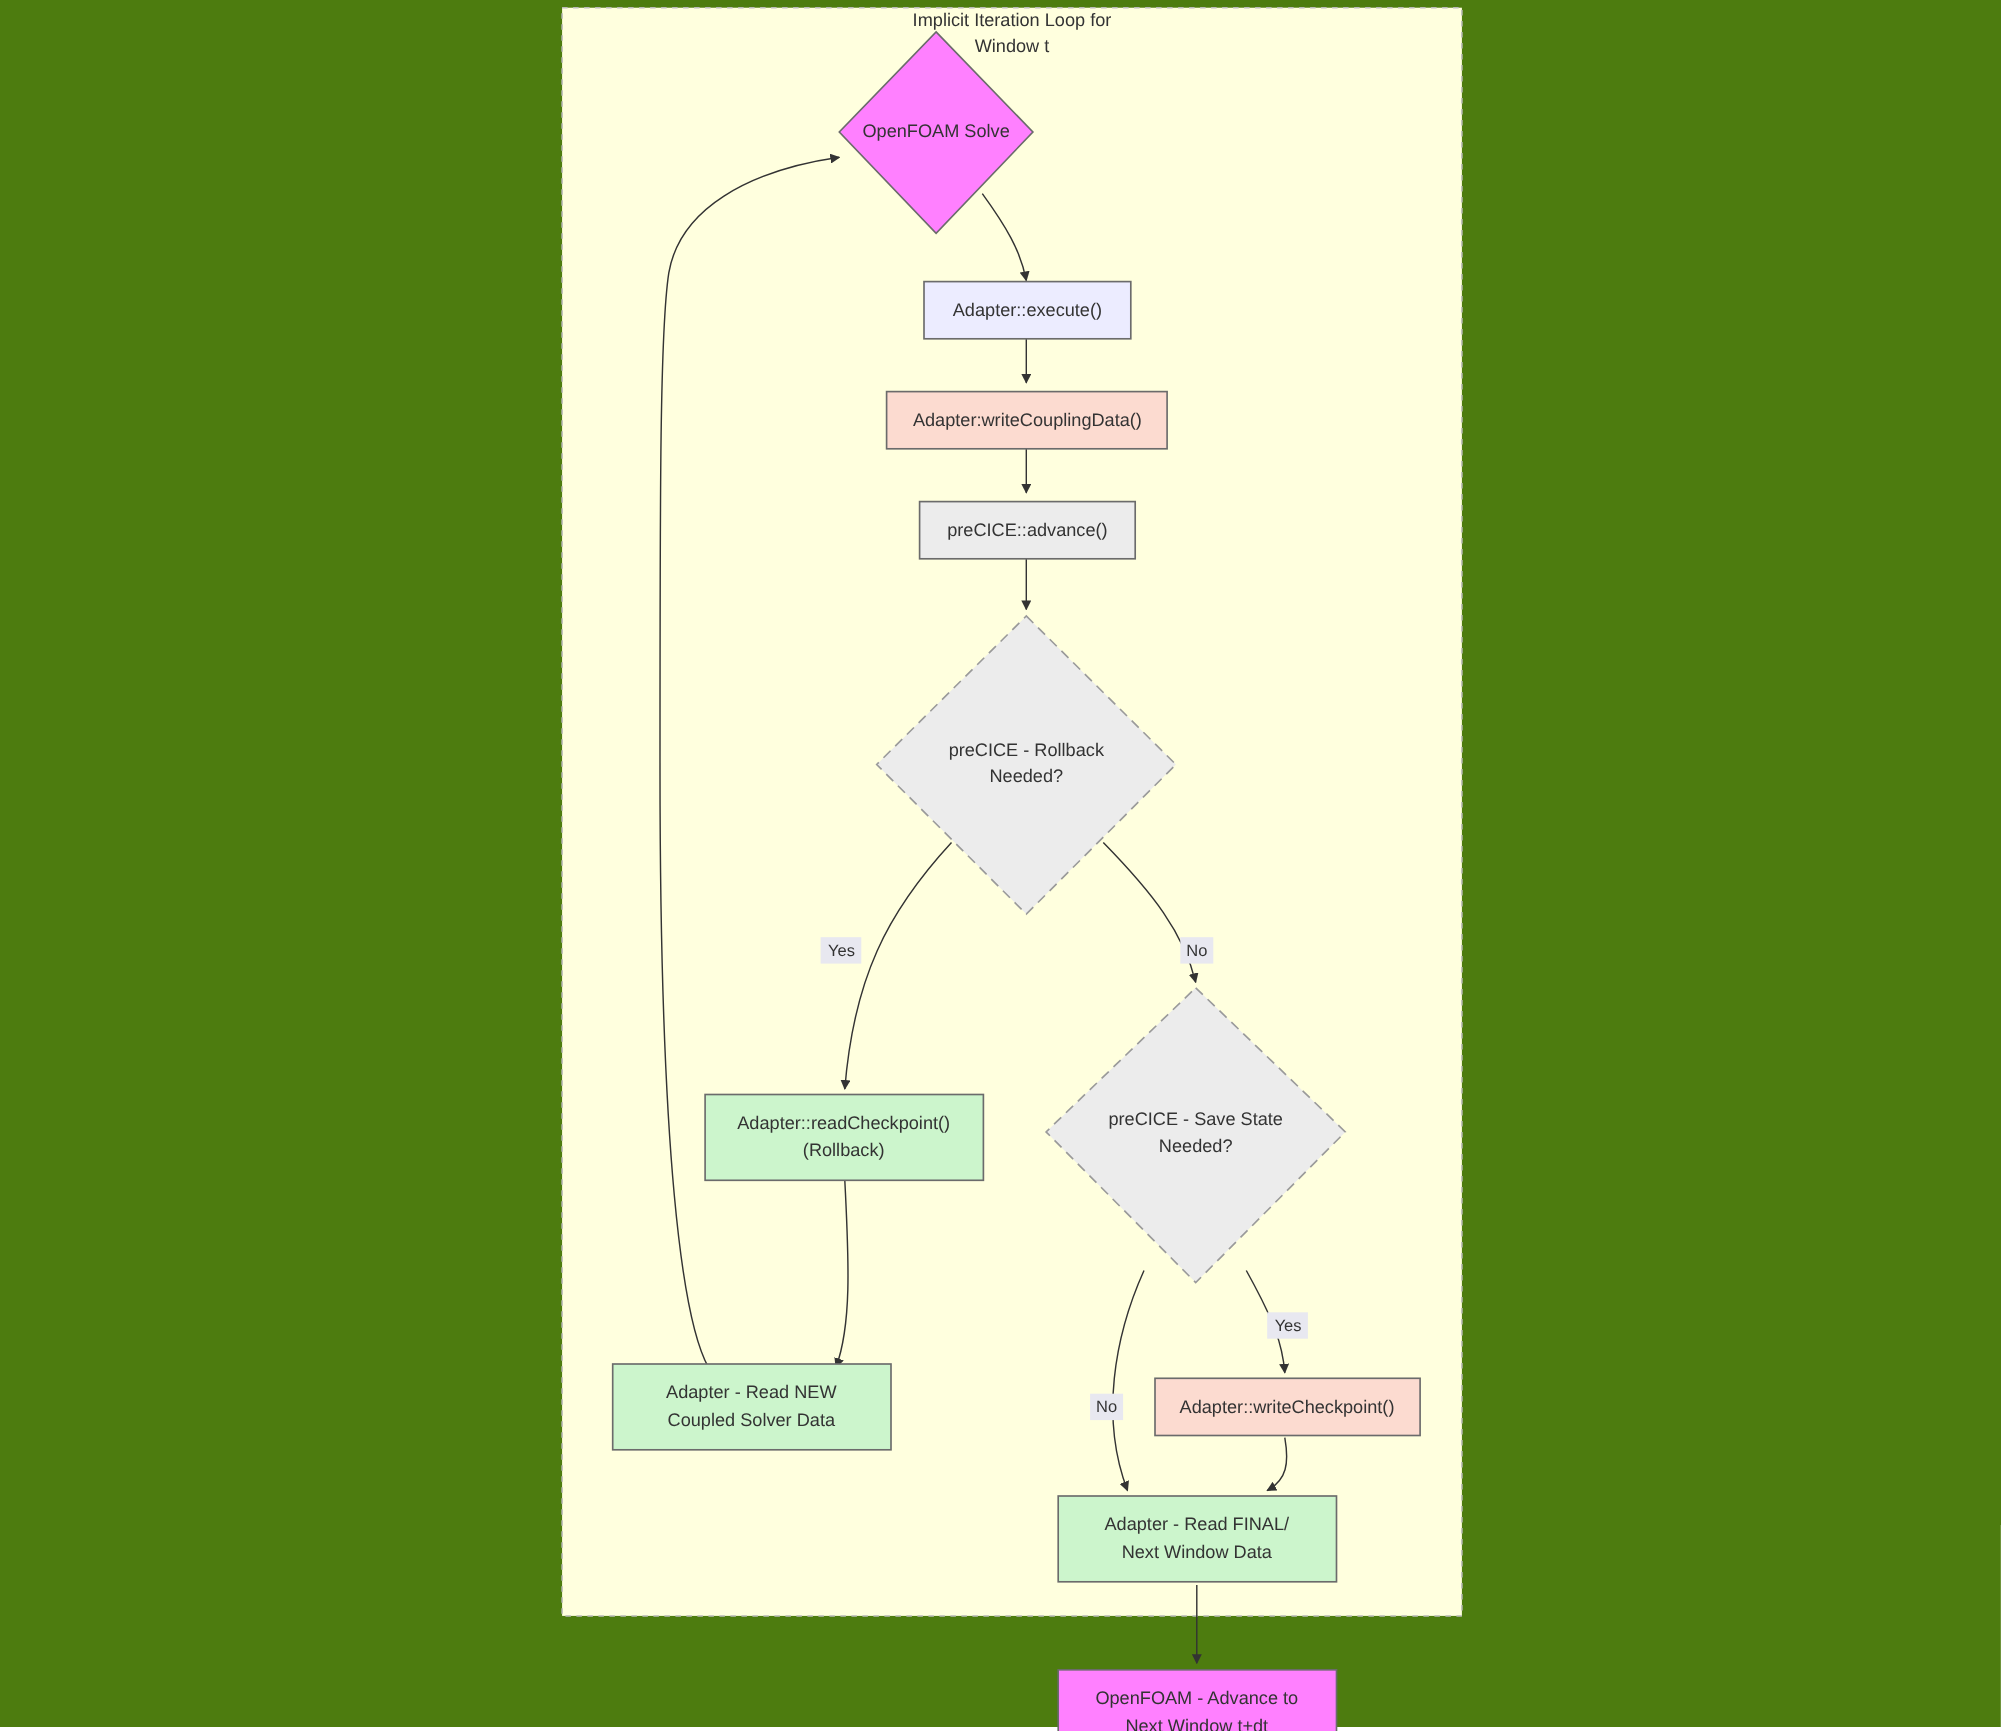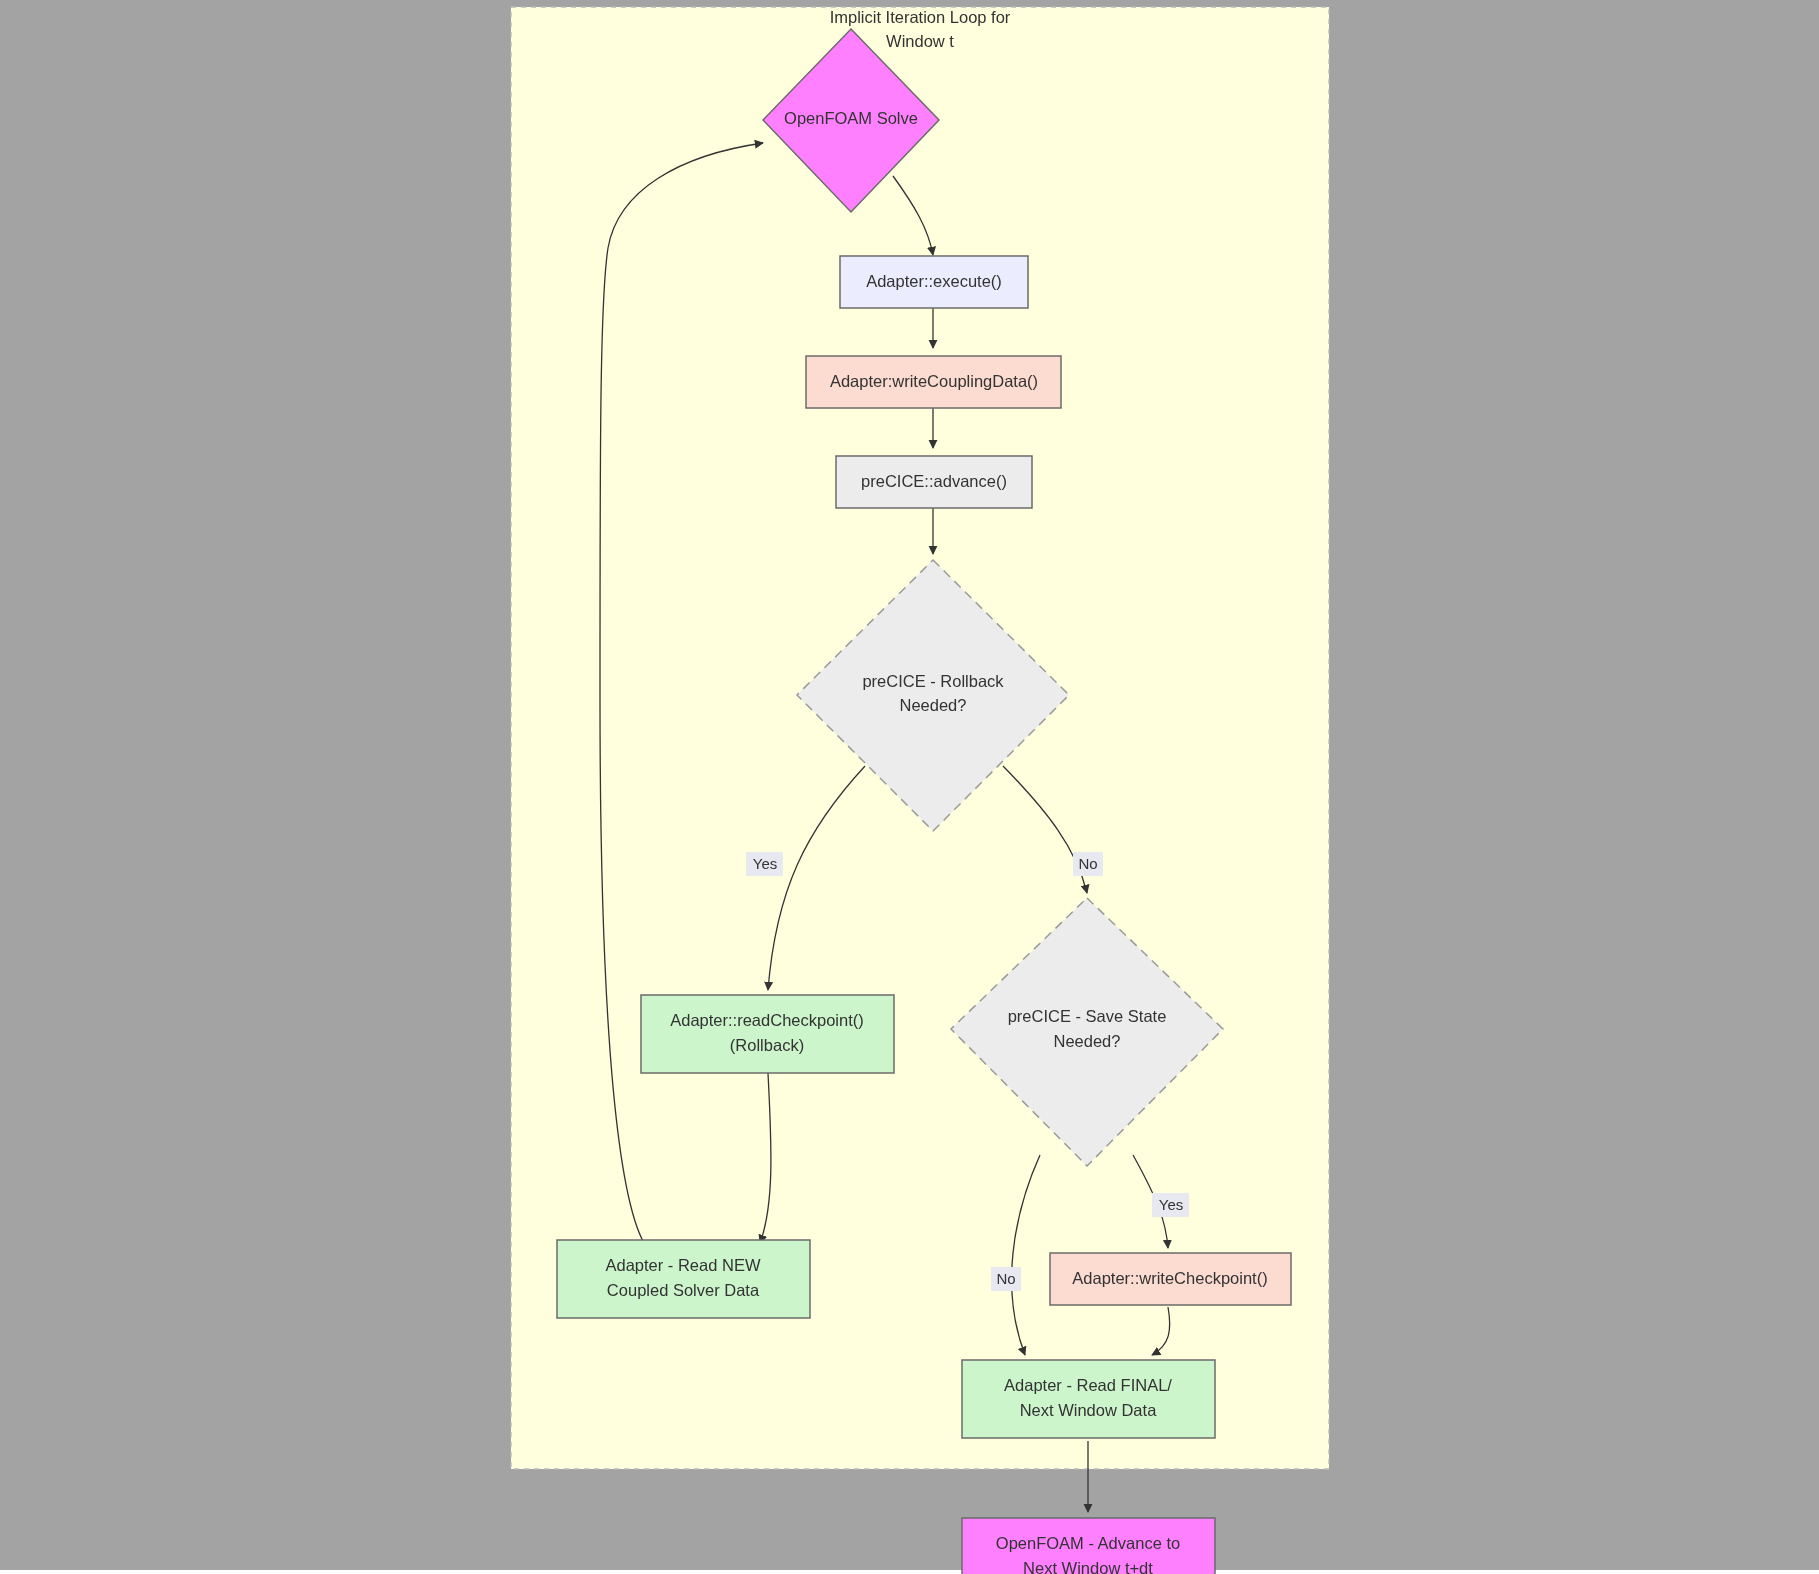--- a/index.html
+++ b/index.html
@@ -10,21 +10,21 @@
   body {
     width: 1819px;
     height: 1574px;
     font-family: "Liberation Sans", sans-serif;
     overflow: hidden;
   }
   #diagram-root {
     position: relative;
     width: 1819px;
     height: 1570px;
-    background: #a3a3a3;
+    background: #4d7c0f;
   }
   svg.flow {
     display: block;
     width: 1819px;
     height: 1574px;
   }
   .node-label {
     font-family: "Liberation Sans", sans-serif;
     font-size: 16.5px;
     fill: #333333;

